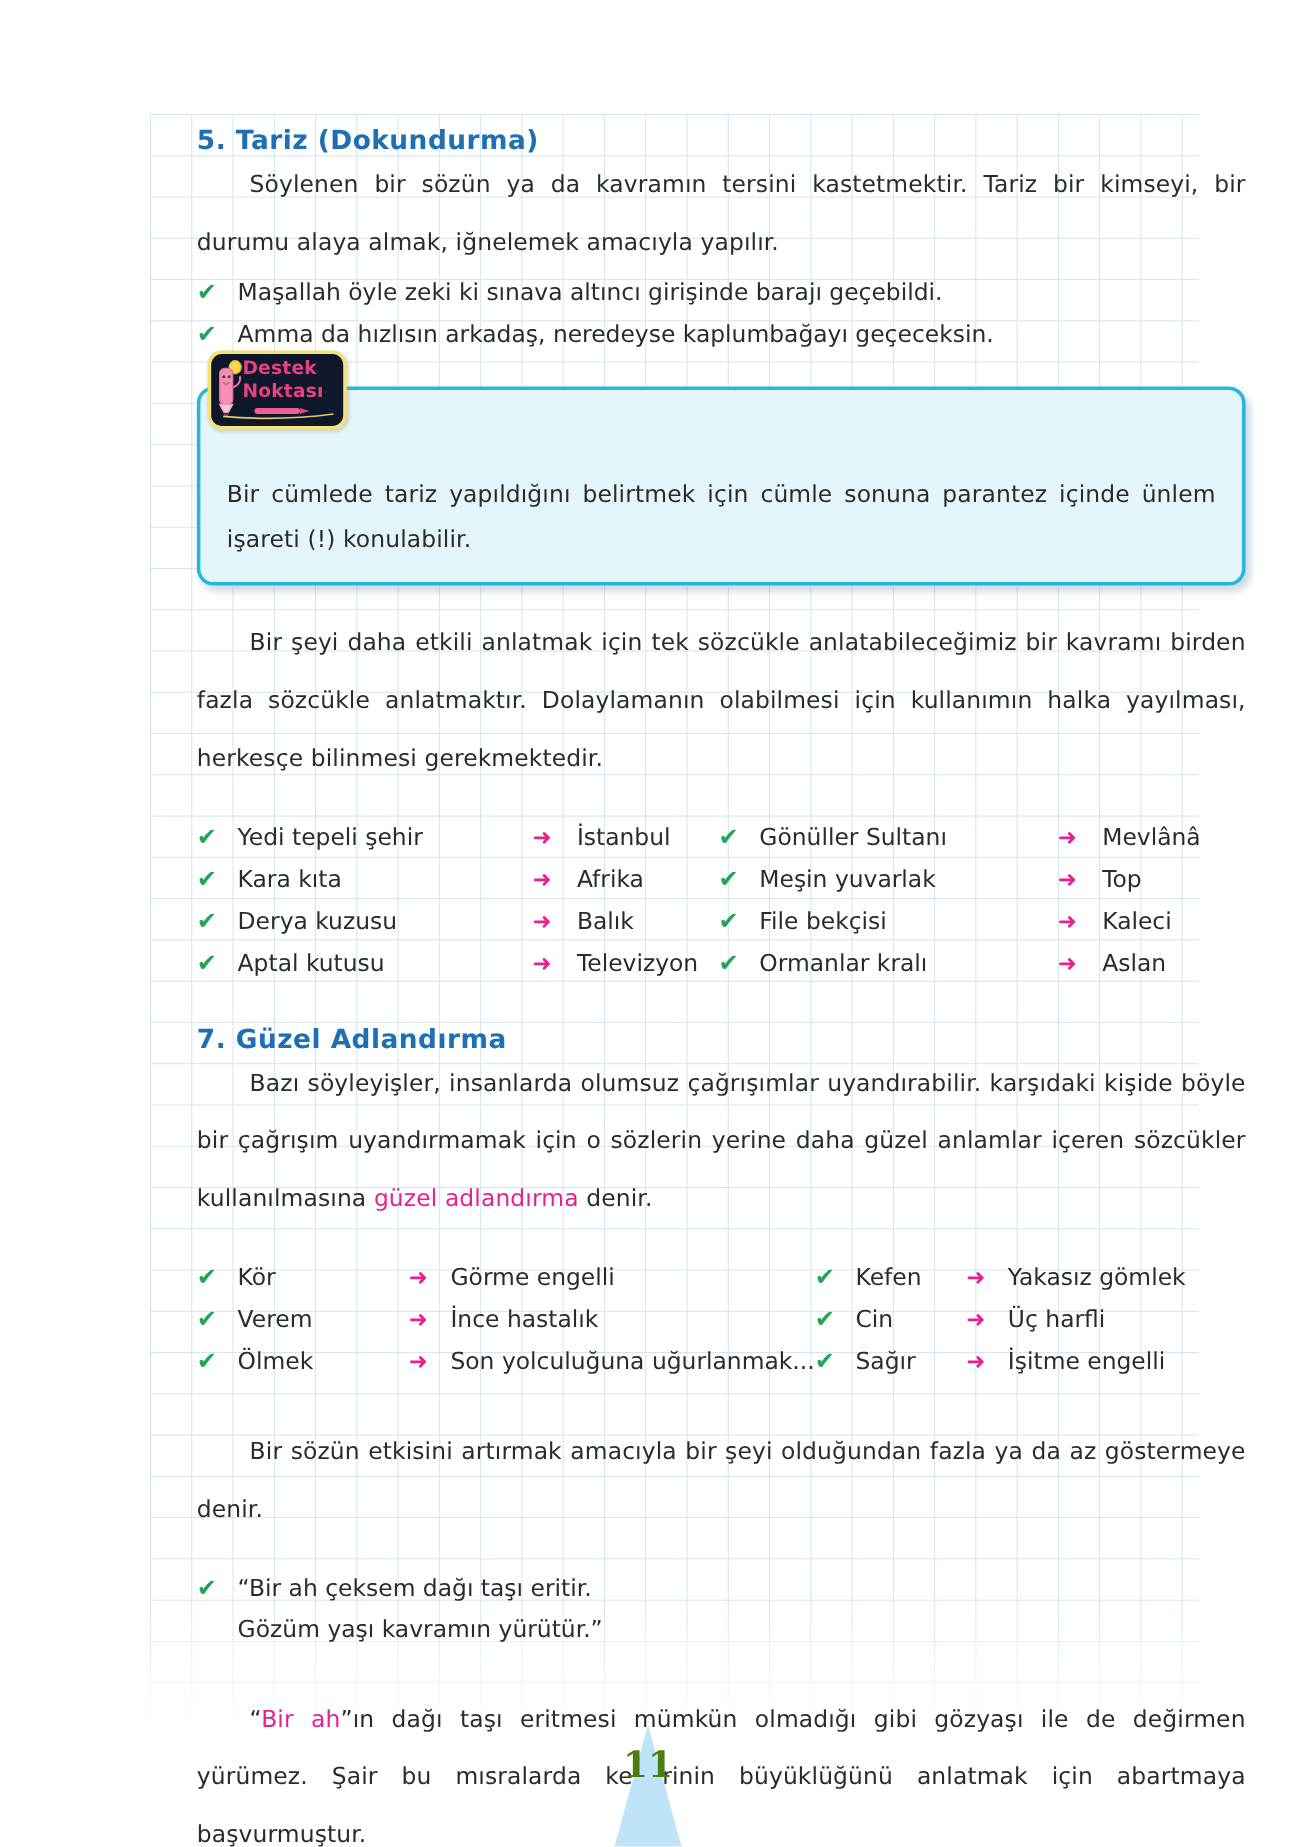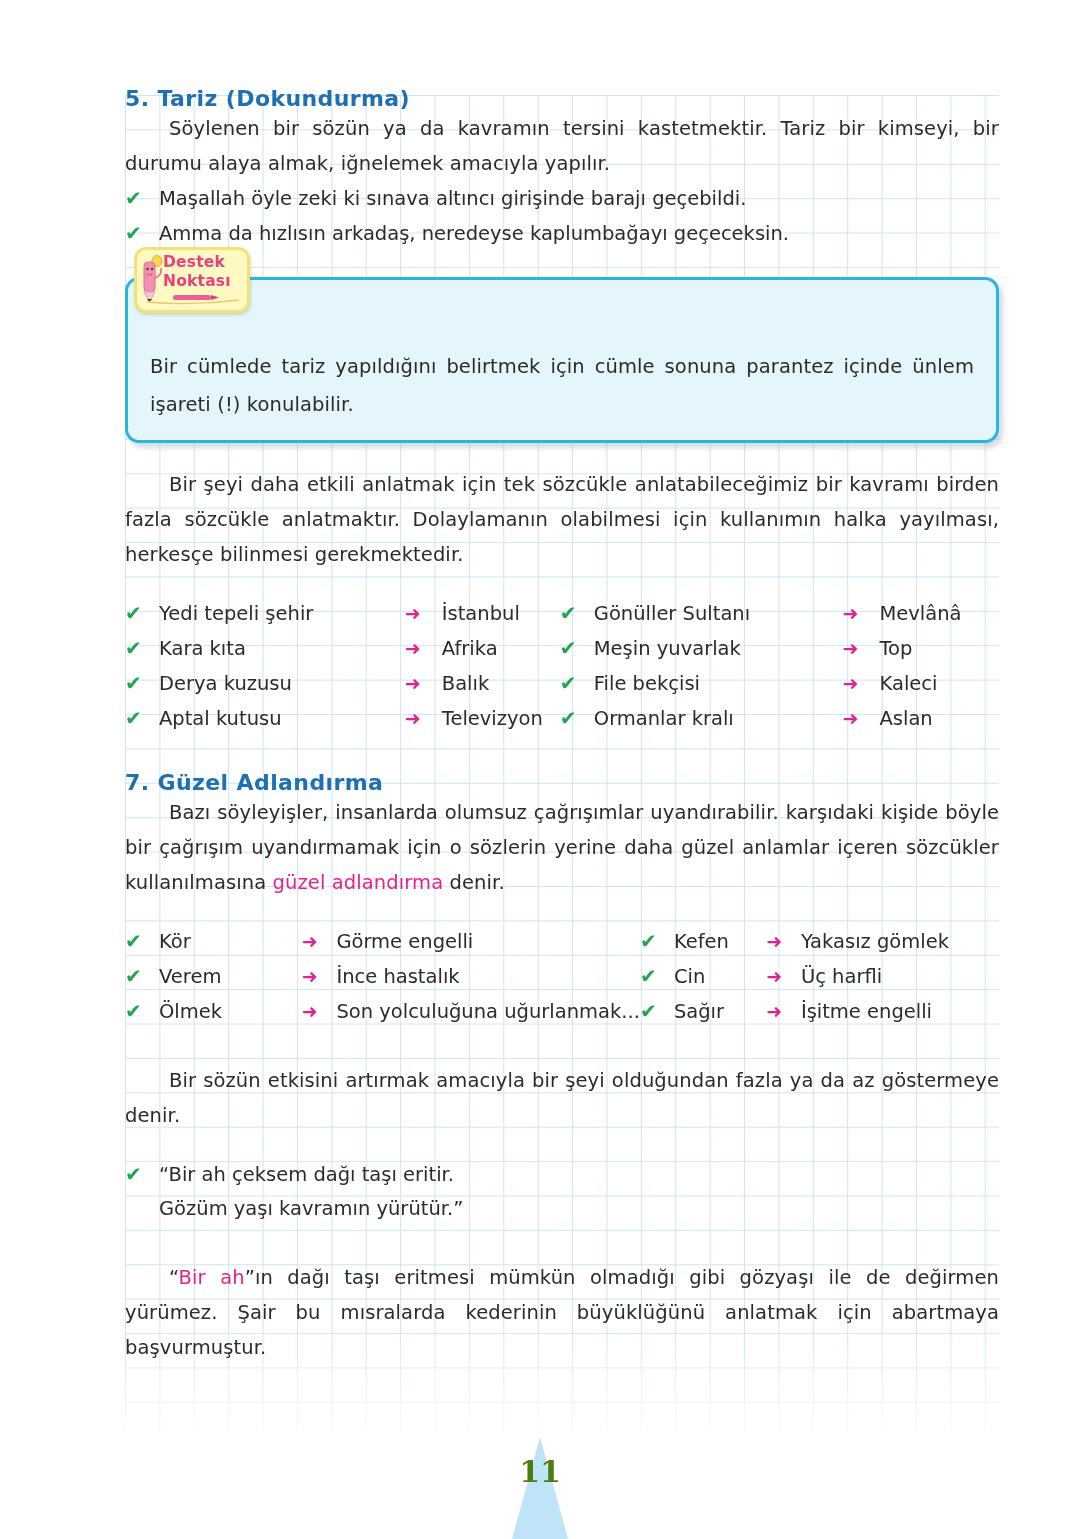--- a/index.html
+++ b/index.html
@@ -23,34 +23,34 @@
     background-position:0 0;
     opacity:1;
   }
   #grid-fade{
     position:absolute;left:125px;top:95px;width:874px;height:1337px;
     pointer-events:none;
     background:linear-gradient(to bottom, rgba(255,255,255,0) 92%, rgba(255,255,255,.85) 100%);
   }
   
   #content{
-    position:absolute;left:125px;top:86px;width:874px;height:1337px;
+    position:absolute;left:125px;top:105px;width:874px;height:1337px;padding-left:39px;
   }
   .sec-head{
     color:#1f6fb5;
     font-size:22px;
     font-weight:bold;
     letter-spacing:.4px;
     margin:0;
     padding-left:0px;
   }
   .para{
     color:#2b2b2b;
     font-size:19.5px;
-    line-height:35px;
+    line-height:48px;
     text-align:justify;
     margin:0;
     letter-spacing:.1px;
   }
   .para.indent::before{content:"";display:inline-block;width:44px;}
   .pink{color:#e5218f;}
   
   .bul{
     display:flex;
     align-items:baseline;
@@ -88,21 +88,21 @@
     border-radius:14px;
     background:#e4f6fb;
     padding:20px 22px 16px 22px;
     box-shadow:4px 5px 5px rgba(150,170,185,.40);
   }
   #callout-box .para{line-height:38px;font-size:19.5px;margin-top:48px;}
   #callout-badge{
     position:absolute;
     left:6px;top:-33px;
     width:110px;height:60px;
-    background:#fef9c3;
+    background:#0f172a;
     border:3px solid #f3e27a;
     border-radius:12px;
     z-index:4;
     box-shadow:1px 2px 3px rgba(150,150,120,.35);
     overflow:hidden;
   }
   #badge-text{
     position:absolute;left:26px;top:3px;
     color:#e8417f;
     font-size:15.5px;

